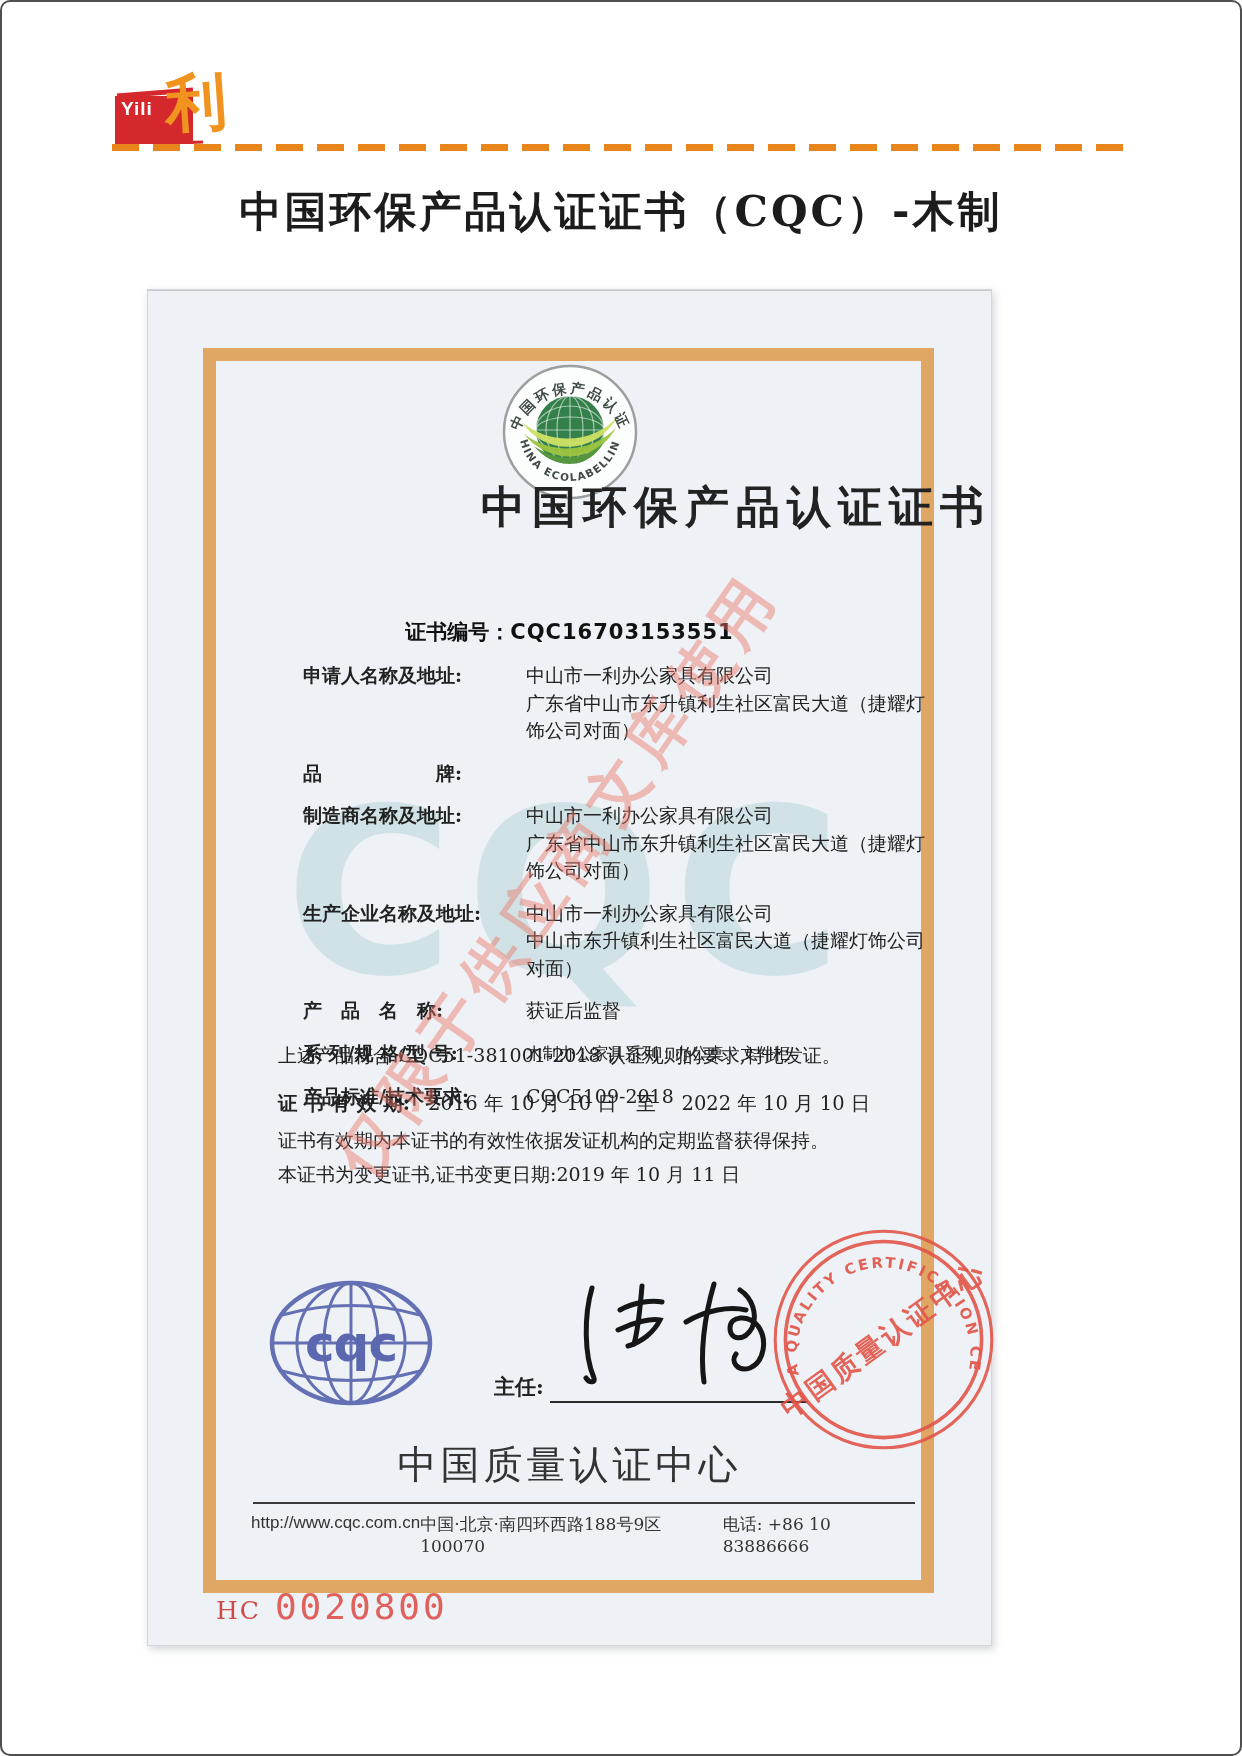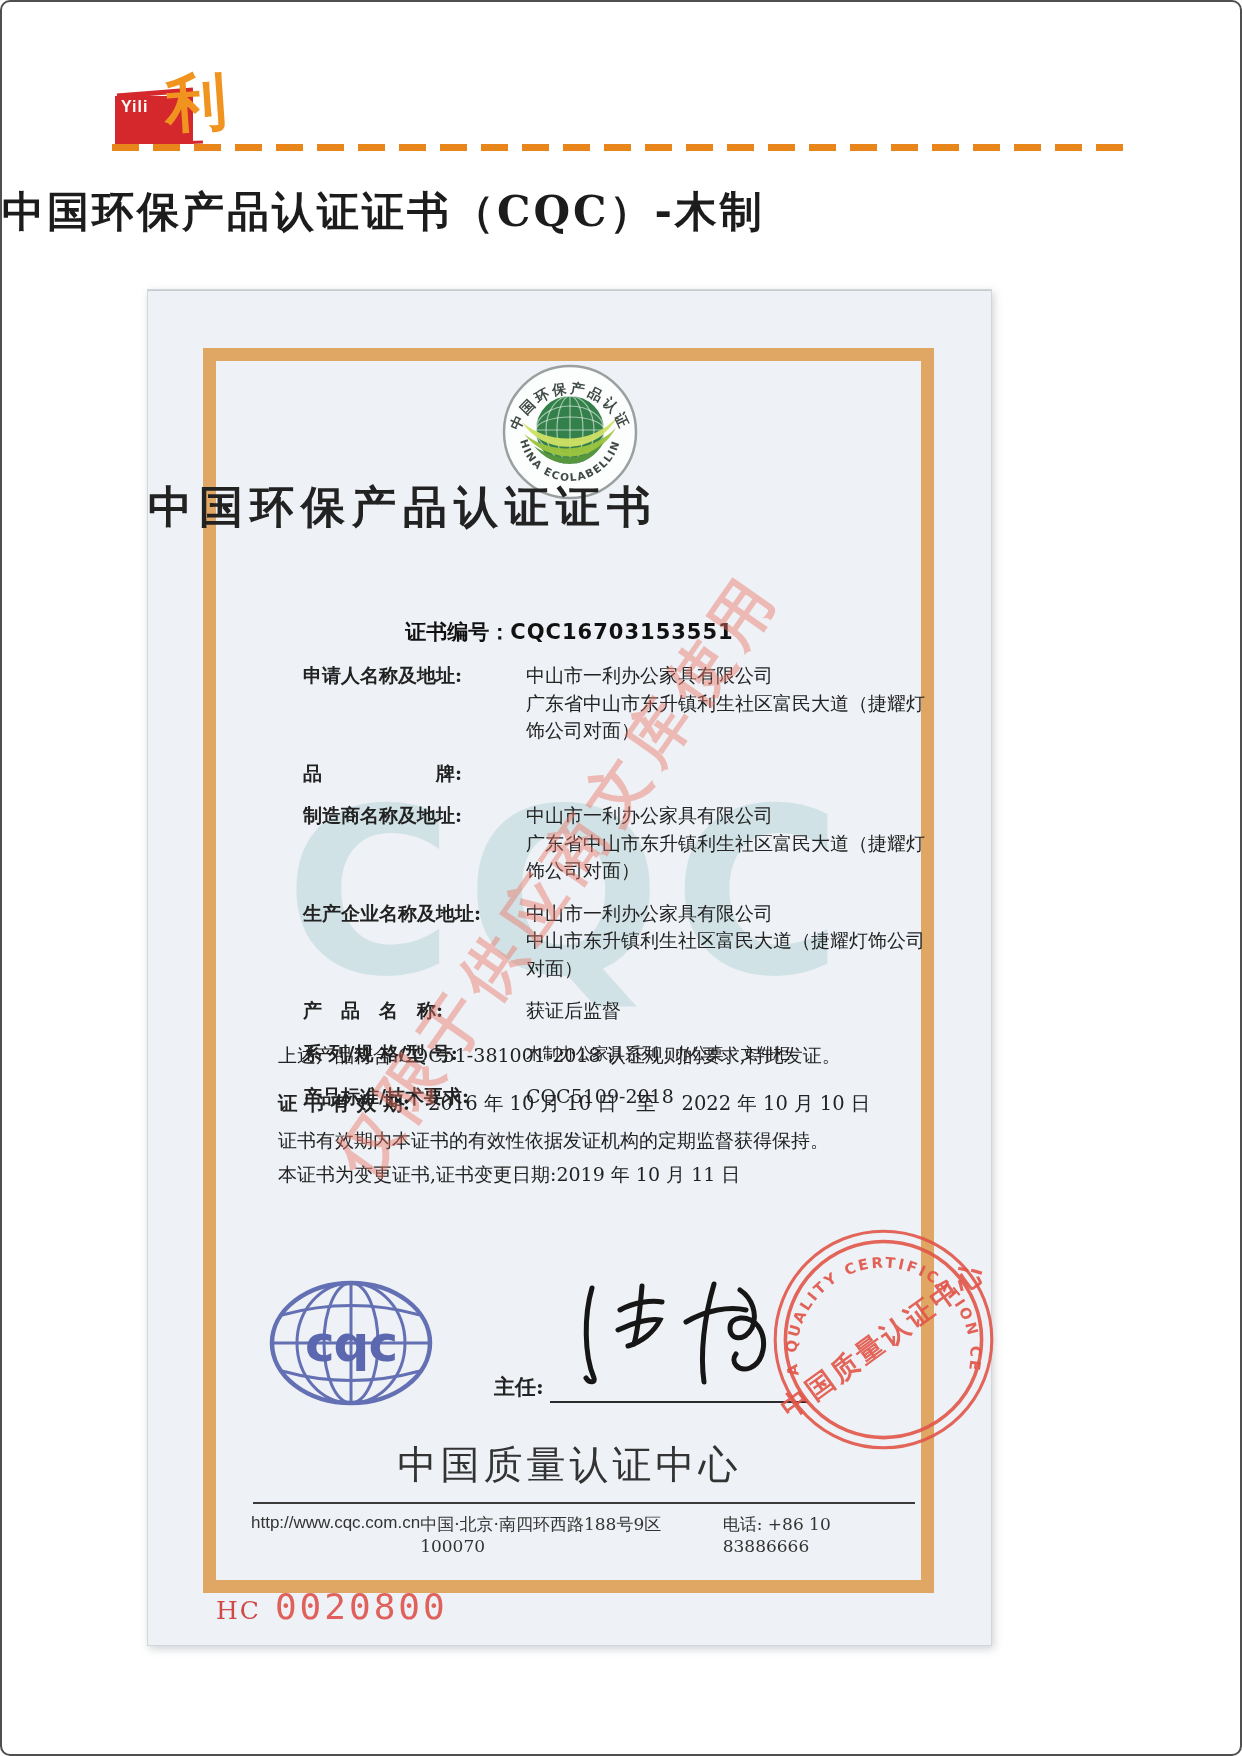--- a/index.html
+++ b/index.html
@@ -4,46 +4,46 @@
 <style>
   html,body{margin:0;padding:0;background:#fff;}
   .page{position:relative;width:1242px;height:1756px;background:#ffffff;
         border:2px solid #4f4f4f;border-radius:10px;box-sizing:border-box;overflow:hidden;
         font-family:"DejaVu Serif","Liberation Serif",serif;color:#2e2e2e;}
 
   
   .brand{position:absolute;left:105px;top:78px;width:150px;height:80px;}
   .brand .redbox{position:absolute;left:8px;top:16px;width:78px;height:48px;background:#d4282c;}
   .brand .yili{position:absolute;left:14px;top:18px;color:#fff;font-family:"Liberation Sans",sans-serif;
-               font-size:16px;font-weight:bold;letter-spacing:1px;}
+               font-size:19px;font-weight:bold;letter-spacing:1px;}
   .brand .li{position:absolute;left:58px;top:-8px;font-size:62px;line-height:62px;color:#f0941f;
              font-weight:bold;transform:rotate(-4deg);}
   .brand svg{position:absolute;left:0;top:0;}
   .dashline{position:absolute;left:110px;top:142px;width:1022px;height:7px;
             background:repeating-linear-gradient(90deg,#e8861c 0 27px,transparent 27px 41px);}
-  .page-title{position:absolute;left:0;top:182px;width:100%;text-align:left;
+  .page-title{position:absolute;left:0;top:182px;width:100%;text-align:center;
               font-size:42px;font-weight:bold;letter-spacing:3px;color:#1c1c1c;margin:0;}
 
   
   .paper{position:absolute;left:145px;top:287px;width:843px;height:1355px;
          background:#eef1f5;border:1px solid #d3d7db;
          box-shadow:2px 3px 8px rgba(120,128,140,.35), inset 0 1px 0 #c6cacf;}
   .frame{position:absolute;left:55px;top:58px;right:57px;bottom:52px;border:13px solid #dfa763;}
 
   .wm-cqc{position:absolute;left:0;top:470px;width:100%;text-align:center;z-index:0;
           font-family:"DejaVu Sans","Liberation Sans",sans-serif;font-weight:bold;
           font-size:230px;letter-spacing:12px;color:rgba(128,184,189,.26);pointer-events:none;}
   .wm-diag{position:absolute;left:410px;top:585px;z-index:3;transform:translate(-50%,-50%) rotate(-55deg);
            font-size:62px;letter-spacing:10px;white-space:nowrap;color:rgba(233,118,102,.45);
            pointer-events:none;font-weight:bold;}
 
   .cert-content{position:absolute;inset:0;z-index:1;}
 
   .ecolabel{position:absolute;left:50%;top:72px;transform:translateX(-50%);}
-  .cert-title{position:absolute;left:0;top:188px;width:100%;text-align:left;
+  .cert-title{position:absolute;left:0;top:188px;width:100%;text-align:right;
               font-size:44px;font-weight:bold;letter-spacing:7px;color:#222;}
   .cert-no{position:absolute;left:0;top:328px;width:100%;text-align:center;
            font-size:21px;font-weight:bold;color:#111;}
   .cert-no .num{font-family:"DejaVu Sans","Liberation Sans",sans-serif;letter-spacing:1px;}
 
   .fields{position:absolute;left:155px;top:372px;width:640px;}
   .row{display:flex;margin-bottom:15px;line-height:1.45;}
   .row .label{flex:0 0 182px;font-size:19px;font-weight:bold;color:#222;}
   .row .value{flex:1;font-size:19px;color:#222;max-width:462px;margin-left:41px;}
   .row.small .value{font-size:16.5px;padding-top:2px;}

